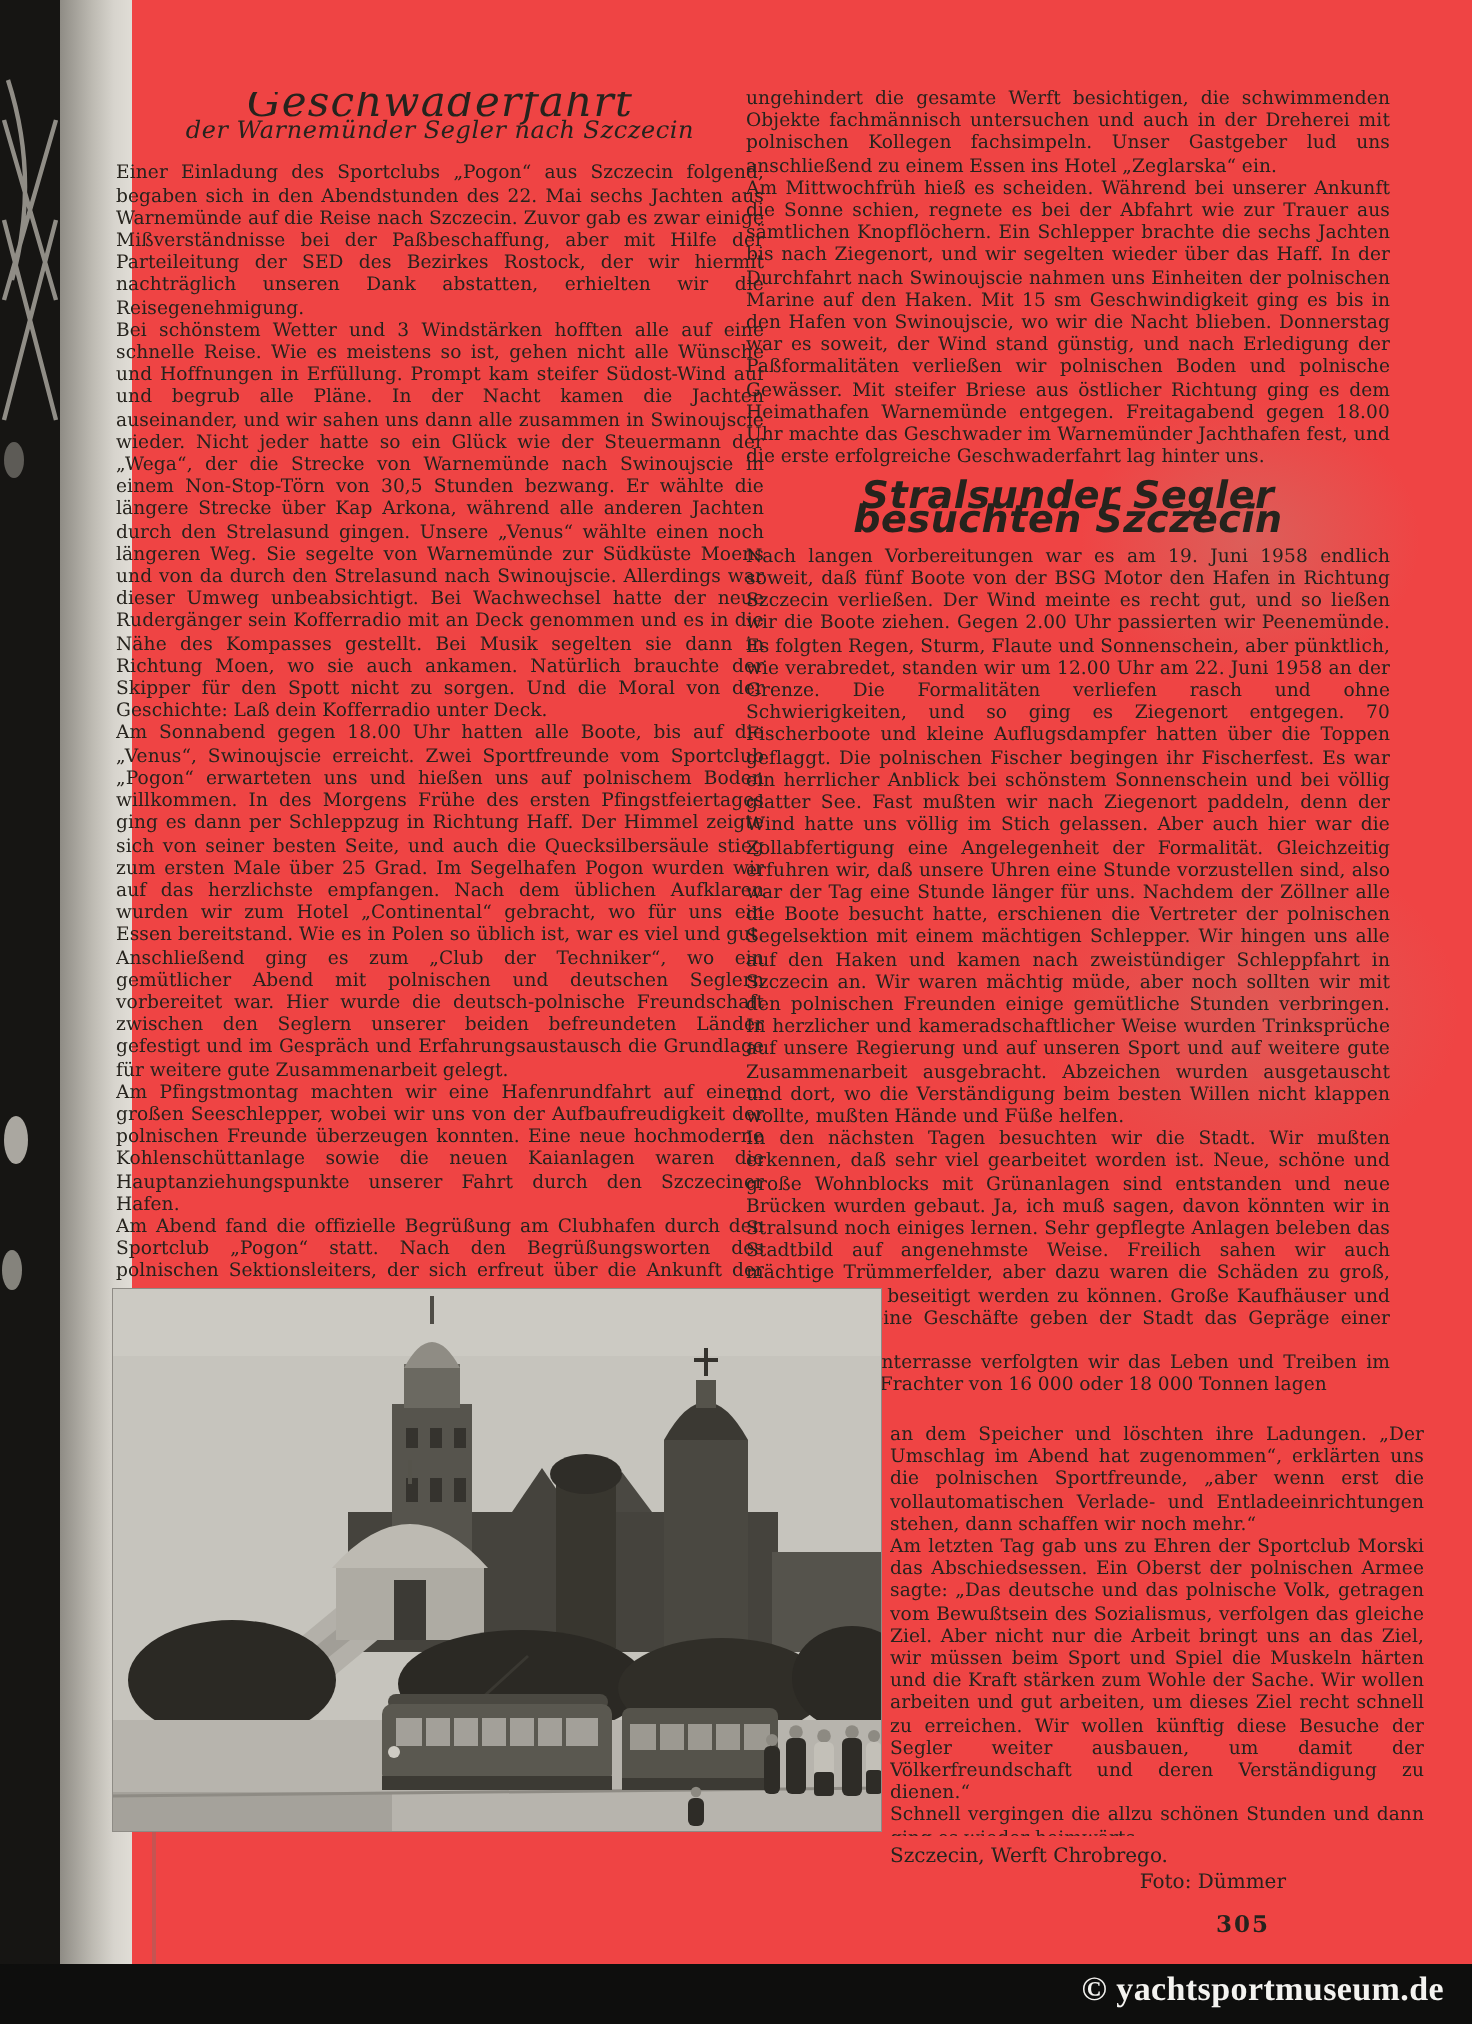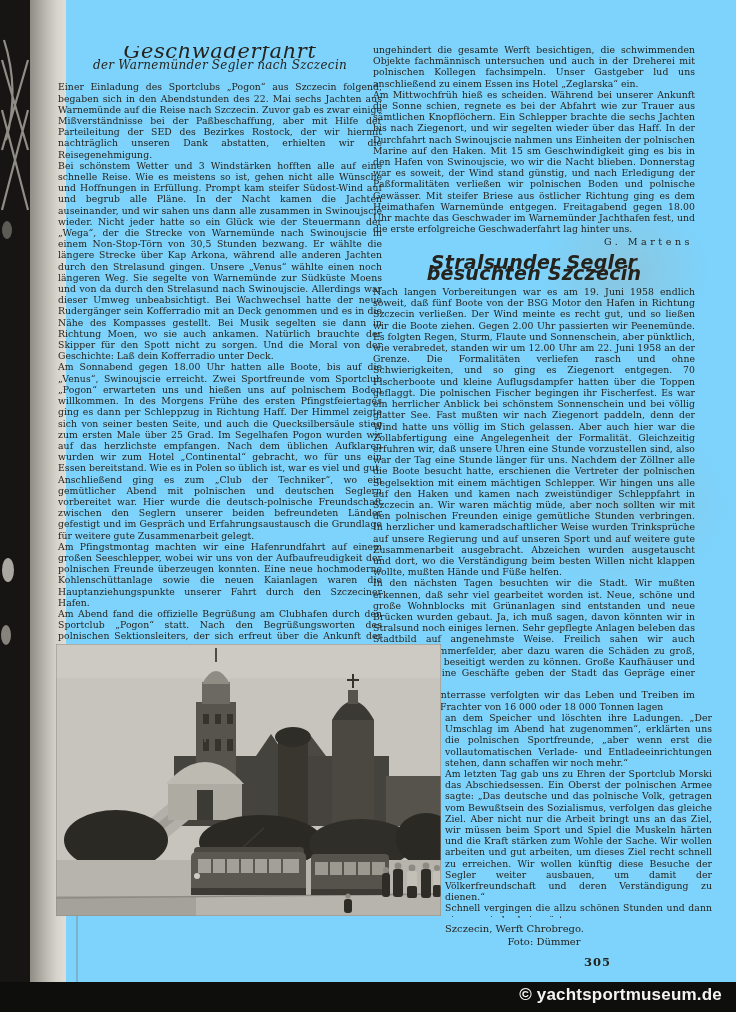--- a/index.html
+++ b/index.html
@@ -1,17 +1,17 @@
 <!DOCTYPE html>
 <html lang="de"><head>
 <meta charset="utf-8">
 <style>
   html,body{margin:0;padding:0;background:#323230;}
   .stage{position:relative;width:736px;height:1012px;overflow:hidden;
-         background:#7dd3fc;font-family:"DejaVu Serif",serif;color:#26231d;}
+         background:#ef4444;font-family:"DejaVu Serif",serif;color:#26231d;}
 
   
   .binding{position:absolute;left:0;top:0;width:30px;height:1012px;background:#161513;}
   .binding svg{position:absolute;left:0;top:0;}
   .gutter{position:absolute;left:30px;top:0;width:36px;height:1012px;
           background:linear-gradient(90deg,#8f8c85 0%,#bdbab2 45%,#d7d4cd 75%,#e0ddd6 100%);}
   .page-curl{position:absolute;left:76px;top:895px;width:2px;height:88px;background:rgba(120,116,108,.35);}
   .edge-stack{position:absolute;right:0;top:0;width:30px;height:1012px;
       background:
         repeating-linear-gradient(90deg,rgba(255,255,255,.10) 0 1px,rgba(0,0,0,0) 1px 4px),
@@ -35,27 +35,27 @@
   .headline .l2{display:block;font-size:12px;margin-top:3px;letter-spacing:.3px;}
   .headline2{margin:9px 0 7px 0;text-align:center;font-style:italic;font-weight:700;
              font-family:"DejaVu Sans",sans-serif;font-size:19px;letter-spacing:.3px;}
   .signature{display:block;text-align:right;letter-spacing:3.5px;font-size:9.6px;margin:2px 2px 0 0;}
 
   
   .photo{position:absolute;left:56px;top:644px;width:385px;height:272px;}
   .photo svg{display:block;}
 
   .caption{position:absolute;left:445px;top:922px;width:212px;font-size:10px;line-height:13px;}
-  .caption .credit{display:block;text-align:center;padding-right:14px;}
-  .pagenum{position:absolute;left:584px;top:955px;font-size:11.5px;font-weight:bold;letter-spacing:1px;text-align:right;}
+  .caption .credit{display:block;text-align:right;padding-right:14px;}
+  .pagenum{position:absolute;left:608px;top:955px;font-size:11.5px;font-weight:bold;letter-spacing:1px;text-align:right;}
 
   
   .band{position:absolute;left:0;bottom:0;width:736px;height:30px;background:#0e0e0d;}
   .band .mark{position:absolute;right:14px;top:3px;color:#f4f3f0;
-      font-family:Liberation Sans, sans-serif;font-weight:bold;font-size:17px;letter-spacing:.2px;}
+      font-family:Liberation Serif, serif;font-weight:bold;font-size:17px;letter-spacing:.2px;}
 </style>
 </head>
 <body>
 
 <div class="stage">
 
   <div class="binding">
     <svg width="30" height="300" viewBox="0 0 30 300">
       <path d="M2,60 L28,150 M28,60 L2,150 M2,110 L28,210 M28,110 L2,210 M4,40 Q20,90 6,140" stroke="#b9b6ae" stroke-width="2.2" fill="none" opacity=".75"></path>
       <ellipse cx="7" cy="230" rx="5" ry="9" fill="#8e8b84" opacity=".6"></ellipse>
@@ -80,21 +80,20 @@
     <p>Bei schönstem Wetter und 3 Windstärken hofften alle auf eine schnelle Reise. Wie es meistens so ist, gehen nicht alle Wünsche und Hoffnungen in Erfüllung. Prompt kam steifer Südost-Wind auf und begrub alle Pläne. In der Nacht kamen die Jachten auseinander, und wir sahen uns dann alle zusammen in Swinoujscie wieder. Nicht jeder hatte so ein Glück wie der Steuermann der „Wega“, der die Strecke von Warnemünde nach Swinoujscie in einem Non-Stop-Törn von 30,5 Stunden bezwang. Er wählte die längere Strecke über Kap Arkona, während alle anderen Jachten durch den Strelasund gingen. Unsere „Venus“ wählte einen noch längeren Weg. Sie segelte von Warnemünde zur Südküste Moens und von da durch den Strelasund nach Swinoujscie. Allerdings war dieser Umweg unbeabsichtigt. Bei Wachwechsel hatte der neue Rudergänger sein Kofferradio mit an Deck genommen und es in die Nähe des Kompasses gestellt. Bei Musik segelten sie dann in Richtung Moen, wo sie auch ankamen. Natürlich brauchte der Skipper für den Spott nicht zu sorgen. Und die Moral von der Geschichte: Laß dein Kofferradio unter Deck.</p>
     <p>Am Sonnabend gegen 18.00 Uhr hatten alle Boote, bis auf die „Venus“, Swinoujscie erreicht. Zwei Sportfreunde vom Sportclub „Pogon“ erwarteten uns und hießen uns auf polnischem Boden willkommen. In des Morgens Frühe des ersten Pfingstfeiertages ging es dann per Schleppzug in Richtung Haff. Der Himmel zeigte sich von seiner besten Seite, und auch die Quecksilbersäule stieg zum ersten Male über 25 Grad. Im Segelhafen Pogon wurden wir auf das herzlichste empfangen. Nach dem üblichen Aufklaren wurden wir zum Hotel „Continental“ gebracht, wo für uns ein Essen bereitstand. Wie es in Polen so üblich ist, war es viel und gut. Anschließend ging es zum „Club der Techniker“, wo ein gemütlicher Abend mit polnischen und deutschen Seglern vorbereitet war. Hier wurde die deutsch-polnische Freundschaft zwischen den Seglern unserer beiden befreundeten Länder gefestigt und im Gespräch und Erfahrungsaustausch die Grundlage für weitere gute Zusammenarbeit gelegt.</p>
     <p>Am Pfingstmontag machten wir eine Hafenrundfahrt auf einem großen Seeschlepper, wobei wir uns von der Aufbaufreudigkeit der polnischen Freunde überzeugen konnten. Eine neue hochmoderne Kohlenschüttanlage sowie die neuen Kaianlagen waren die Hauptanziehungspunkte unserer Fahrt durch den Szczeciner Hafen.</p>
     <p>Am Abend fand die offizielle Begrüßung am Clubhafen durch den Sportclub „Pogon“ statt. Nach den Begrüßungsworten des polnischen Sektionsleiters, der sich erfreut über die Ankunft der ersten Warnemünder Delegation aussprach, und den Worten unseres Delegationsleiters wurden Wimpel und Geschenke ausgetauscht. Ein riesiges Lagerfeuer beendete den schönen Abend, an dem polnische und deutsche Lieder gesungen wurden.</p>
 
   </div>
 
   <div class="col col-right">
     <p>ungehindert die gesamte Werft besichtigen, die schwimmenden Objekte fachmännisch untersuchen und auch in der Dreherei mit polnischen Kollegen fachsimpeln. Unser Gastgeber lud uns anschließend zu einem Essen ins Hotel „Zeglarska“ ein.</p>
     <p>Am Mittwochfrüh hieß es scheiden. Während bei unserer Ankunft die Sonne schien, regnete es bei der Abfahrt wie zur Trauer aus sämtlichen Knopflöchern. Ein Schlepper brachte die sechs Jachten bis nach Ziegenort, und wir segelten wieder über das Haff. In der Durchfahrt nach Swinoujscie nahmen uns Einheiten der polnischen Marine auf den Haken. Mit 15 sm Geschwindigkeit ging es bis in den Hafen von Swinoujscie, wo wir die Nacht blieben. Donnerstag war es soweit, der Wind stand günstig, und nach Erledigung der Paßformalitäten verließen wir polnischen Boden und polnische Gewässer. Mit steifer Briese aus östlicher Richtung ging es dem Heimathafen Warnemünde entgegen. Freitagabend gegen 18.00 Uhr machte das Geschwader im Warnemünder Jachthafen fest, und die erste erfolgreiche Geschwaderfahrt lag hinter uns.</p>
-    <span class="signature">G. Martens</span>
     <h2 class="headline2">Stralsunder Segler besuchten Szczecin</h2>
     <p>Nach langen Vorbereitungen war es am 19. Juni 1958 endlich soweit, daß fünf Boote von der BSG Motor den Hafen in Richtung Szczecin verließen. Der Wind meinte es recht gut, und so ließen wir die Boote ziehen. Gegen 2.00 Uhr passierten wir Peenemünde. Es folgten Regen, Sturm, Flaute und Sonnenschein, aber pünktlich, wie verabredet, standen wir um 12.00 Uhr am 22. Juni 1958 an der Grenze. Die Formalitäten verliefen rasch und ohne Schwierigkeiten, und so ging es Ziegenort entgegen. 70 Fischerboote und kleine Auflugsdampfer hatten über die Toppen geflaggt. Die polnischen Fischer begingen ihr Fischerfest. Es war ein herrlicher Anblick bei schönstem Sonnenschein und bei völlig glatter See. Fast mußten wir nach Ziegenort paddeln, denn der Wind hatte uns völlig im Stich gelassen. Aber auch hier war die Zollabfertigung eine Angelegenheit der Formalität. Gleichzeitig erfuhren wir, daß unsere Uhren eine Stunde vorzustellen sind, also war der Tag eine Stunde länger für uns. Nachdem der Zöllner alle die Boote besucht hatte, erschienen die Vertreter der polnischen Segelsektion mit einem mächtigen Schlepper. Wir hingen uns alle auf den Haken und kamen nach zweistündiger Schleppfahrt in Szczecin an. Wir waren mächtig müde, aber noch sollten wir mit den polnischen Freunden einige gemütliche Stunden verbringen. In herzlicher und kameradschaftlicher Weise wurden Trinksprüche auf unsere Regierung und auf unseren Sport und auf weitere gute Zusammenarbeit ausgebracht. Abzeichen wurden ausgetauscht und dort, wo die Verständigung beim besten Willen nicht klappen wollte, mußten Hände und Füße helfen.</p>
     <p>In den nächsten Tagen besuchten wir die Stadt. Wir mußten erkennen, daß sehr viel gearbeitet worden ist. Neue, schöne und große Wohnblocks mit Grünanlagen sind entstanden und neue Brücken wurden gebaut. Ja, ich muß sagen, davon könnten wir in Stralsund noch einiges lernen. Sehr gepflegte Anlagen beleben das Stadtbild auf angenehmste Weise. Freilich sahen wir auch mächtige Trümmerfelder, aber dazu waren die Schäden zu groß, um so schnell beseitigt werden zu können. Große Kaufhäuser und sehr viele kleine Geschäfte geben der Stadt das Gepräge einer Hafenstadt.</p>
     <p>Von der Hakenterrasse verfolgten wir das Leben und Treiben im Hafen. Große Frachter von 16 000 oder 18 000 Tonnen lagen</p>
   </div>
 
   <div class="col col-narrow">
     <p>an dem Speicher und löschten ihre Ladungen. „Der Umschlag im Abend hat zugenommen“, erklärten uns die polnischen Sportfreunde, „aber wenn erst die vollautomatischen Verlade- und Entladeeinrichtungen stehen, dann schaffen wir noch mehr.“</p>
     <p>Am letzten Tag gab uns zu Ehren der Sportclub Morski das Abschiedsessen. Ein Oberst der polnischen Armee sagte: „Das deutsche und das polnische Volk, getragen vom Bewußtsein des Sozialismus, verfolgen das gleiche Ziel. Aber nicht nur die Arbeit bringt uns an das Ziel, wir müssen beim Sport und Spiel die Muskeln härten und die Kraft stärken zum Wohle der Sache. Wir wollen arbeiten und gut arbeiten, um dieses Ziel recht schnell zu erreichen. Wir wollen künftig diese Besuche der Segler weiter ausbauen, um damit der Völkerfreundschaft und deren Verständigung zu dienen.“</p>
     <p>Schnell vergingen die allzu schönen Stunden und dann ging es wieder heimwärts.</p>

